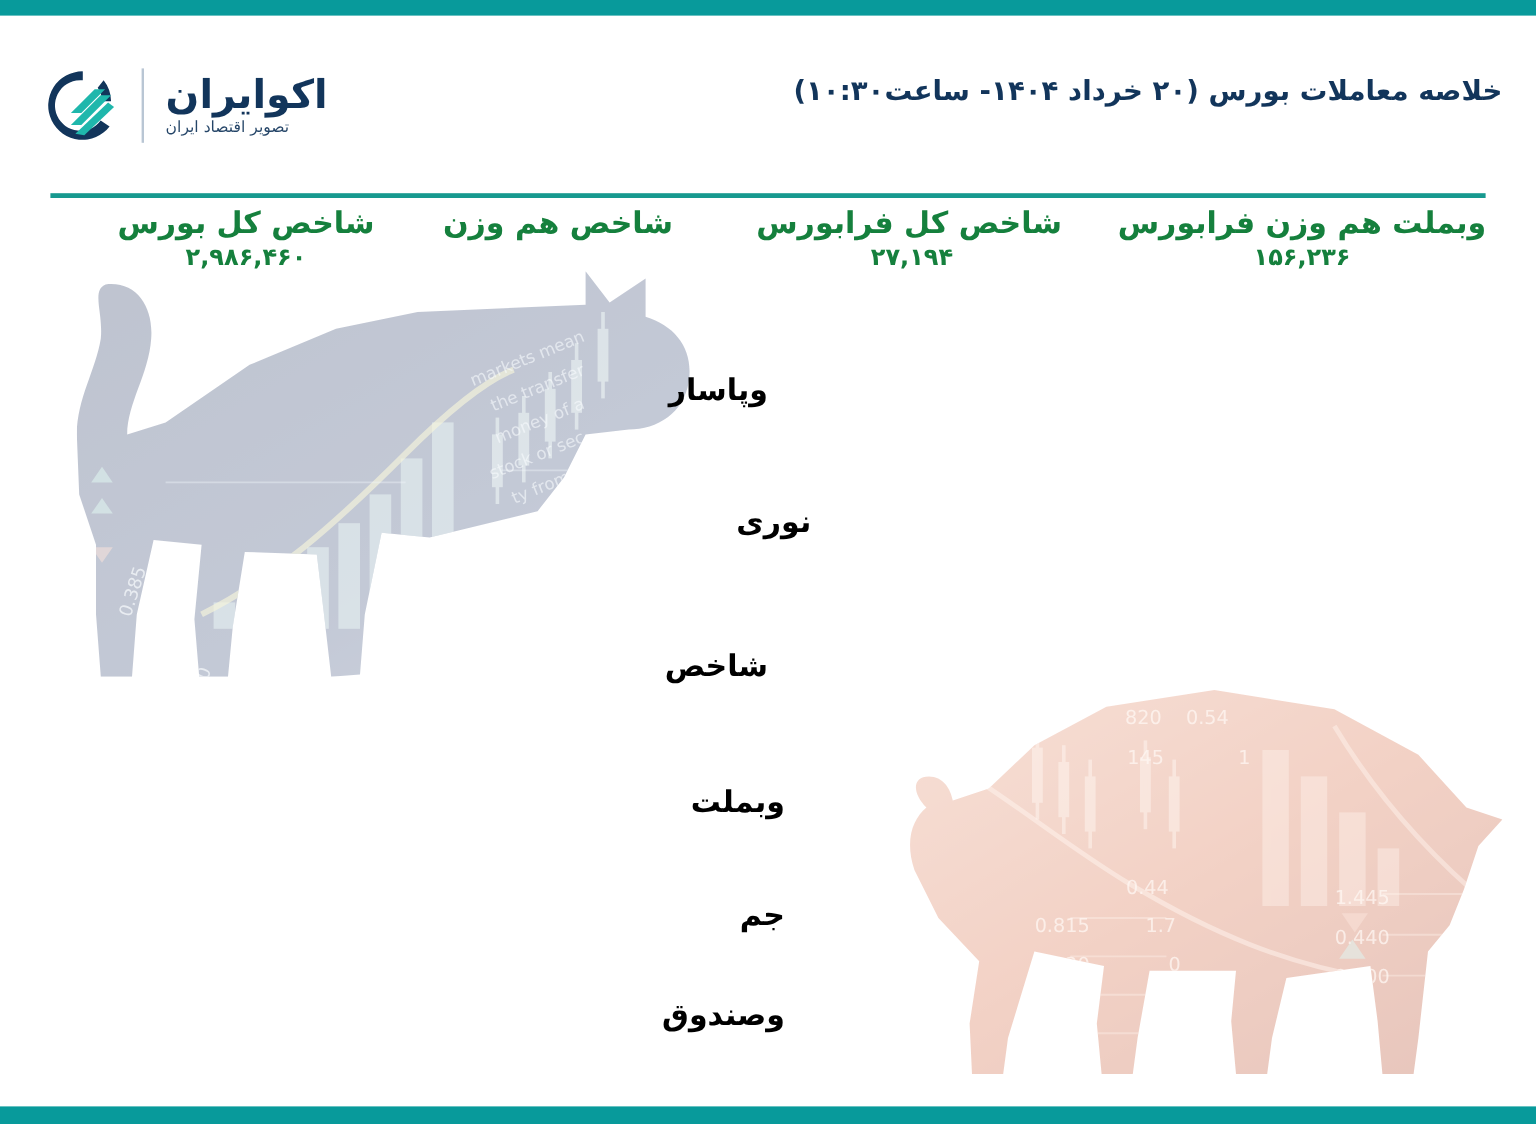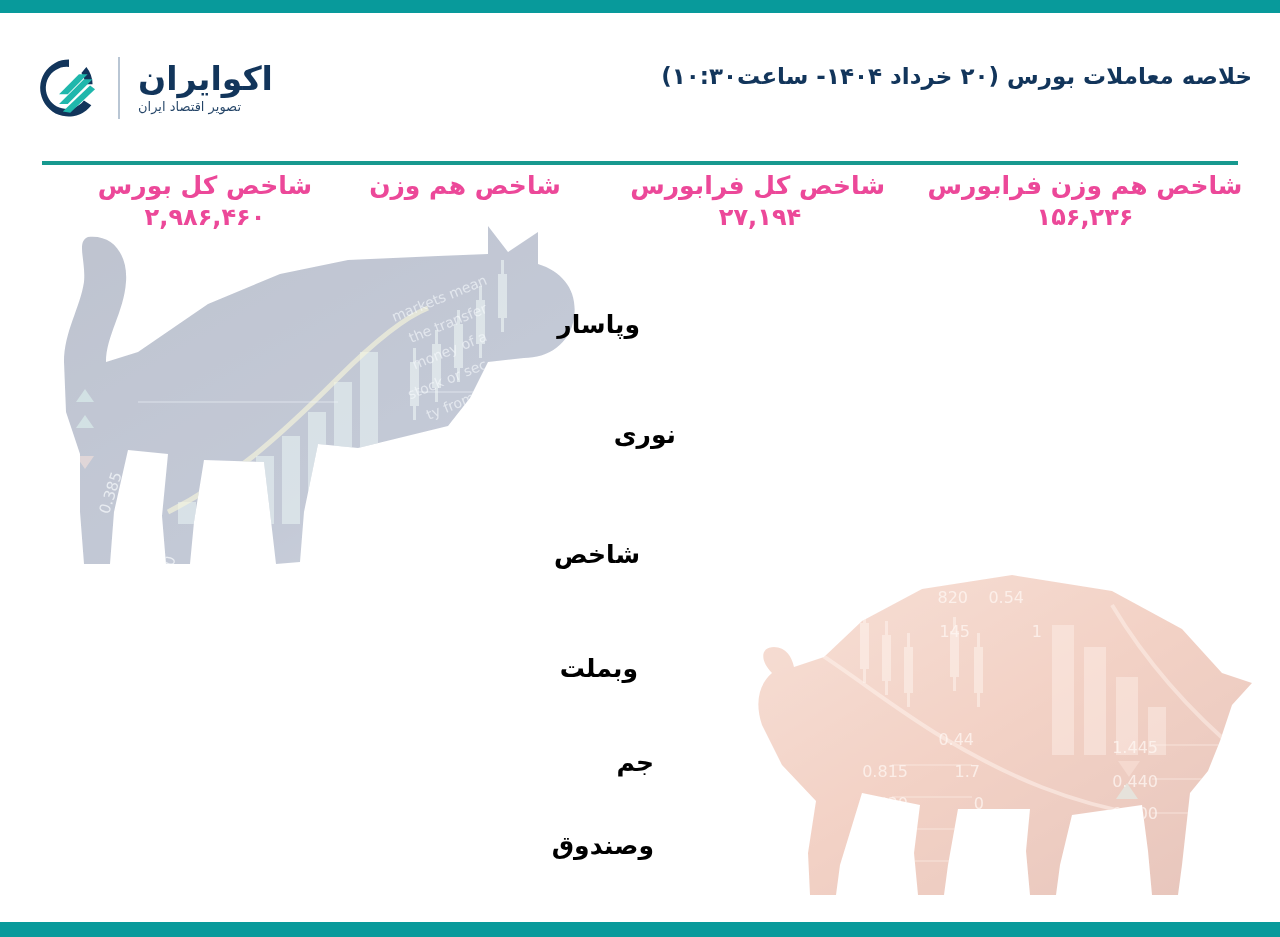--- a/index.html
+++ b/index.html
@@ -54,25 +54,25 @@
   .divider {
     position: absolute; left: 42px; top: 148px;
     width: 1196px; height: 4px; background: #17998f;
   }
 
   
   .stats {
     position: absolute; left: 0; top: 170px; width: 1280px; height: 90px;
   }
   .stat {
-    position: absolute; text-align: center; color: #ec4899;
+    position: absolute; text-align: center; color: #15803d;
     line-height: 1.28;
   }
   .stat .label { font-size: 25px; font-weight: bold; white-space: nowrap; }
-  .stat .value { font-size: 24px; font-weight: bold; letter-spacing: 0.5px; }
+  .stat .value { font-size: 20px; font-weight: bold; letter-spacing: 0.5px; }
   #s0 { right: 960px; width: 230px; }
   #s1 { right: 700px; width: 230px; }
   #s2 { right: 395px; width: 250px; }
   #s3 { right: 25px; width: 340px; }
 
   
   .wm { position: absolute; pointer-events: none; }
   .wm-bull { left: 18px; top: 212px; width: 700px; height: 400px; opacity: 0.30; }
   .wm-bear { left: 712px; top: 565px; width: 560px; height: 345px; opacity: 0.32; }
 
@@ -130,21 +130,21 @@
     <div class="value">۲,۹۸۶,۴۶۰</div>
   </div>
   <div class="stat" id="s1">
     <div class="label">شاخص هم وزن</div>
   </div>
   <div class="stat" id="s2">
     <div class="label">شاخص کل فرابورس</div>
     <div class="value">۲۷,۱۹۴</div>
   </div>
   <div class="stat" id="s3">
-    <div class="label">شاخص هم وزن فرابورس</div>
+    <div class="label">وبملت هم وزن فرابورس</div>
     <div class="value">۱۵۶,۲۳۶</div>
   </div>
 </div>
 
 <div class="wm wm-bull">
   <svg viewBox="0 0 700 400" width="700" height="400">
     <defs>
       <linearGradient id="bullg" x1="0" y1="0" x2="1" y2="1">
         <stop offset="0%" stop-color="#2b3b63"></stop>
         <stop offset="55%" stop-color="#3c4f7a"></stop>
@@ -316,21 +316,21 @@
     <span class="row-label" style="right:604px; top:10px;">نوری</span>
   </div>
 
   <div class="row g2">
 
     <span class="row-label" style="right:640px; top:10px;">شاخص</span>
   </div>
 
   <div class="row r0">
 
-    <span class="row-label" style="right:642px; top:8px;">وبملت</span>
+    <span class="row-label" style="right:626px; top:8px;">وبملت</span>
   </div>
 
   <div class="row r1">
 
     <span class="row-label" style="right:626px; top:8px;">جم</span>
   </div>
 
   <div class="row r2">
 
     <span class="row-label" style="right:626px; top:8px;">وصندوق</span>

